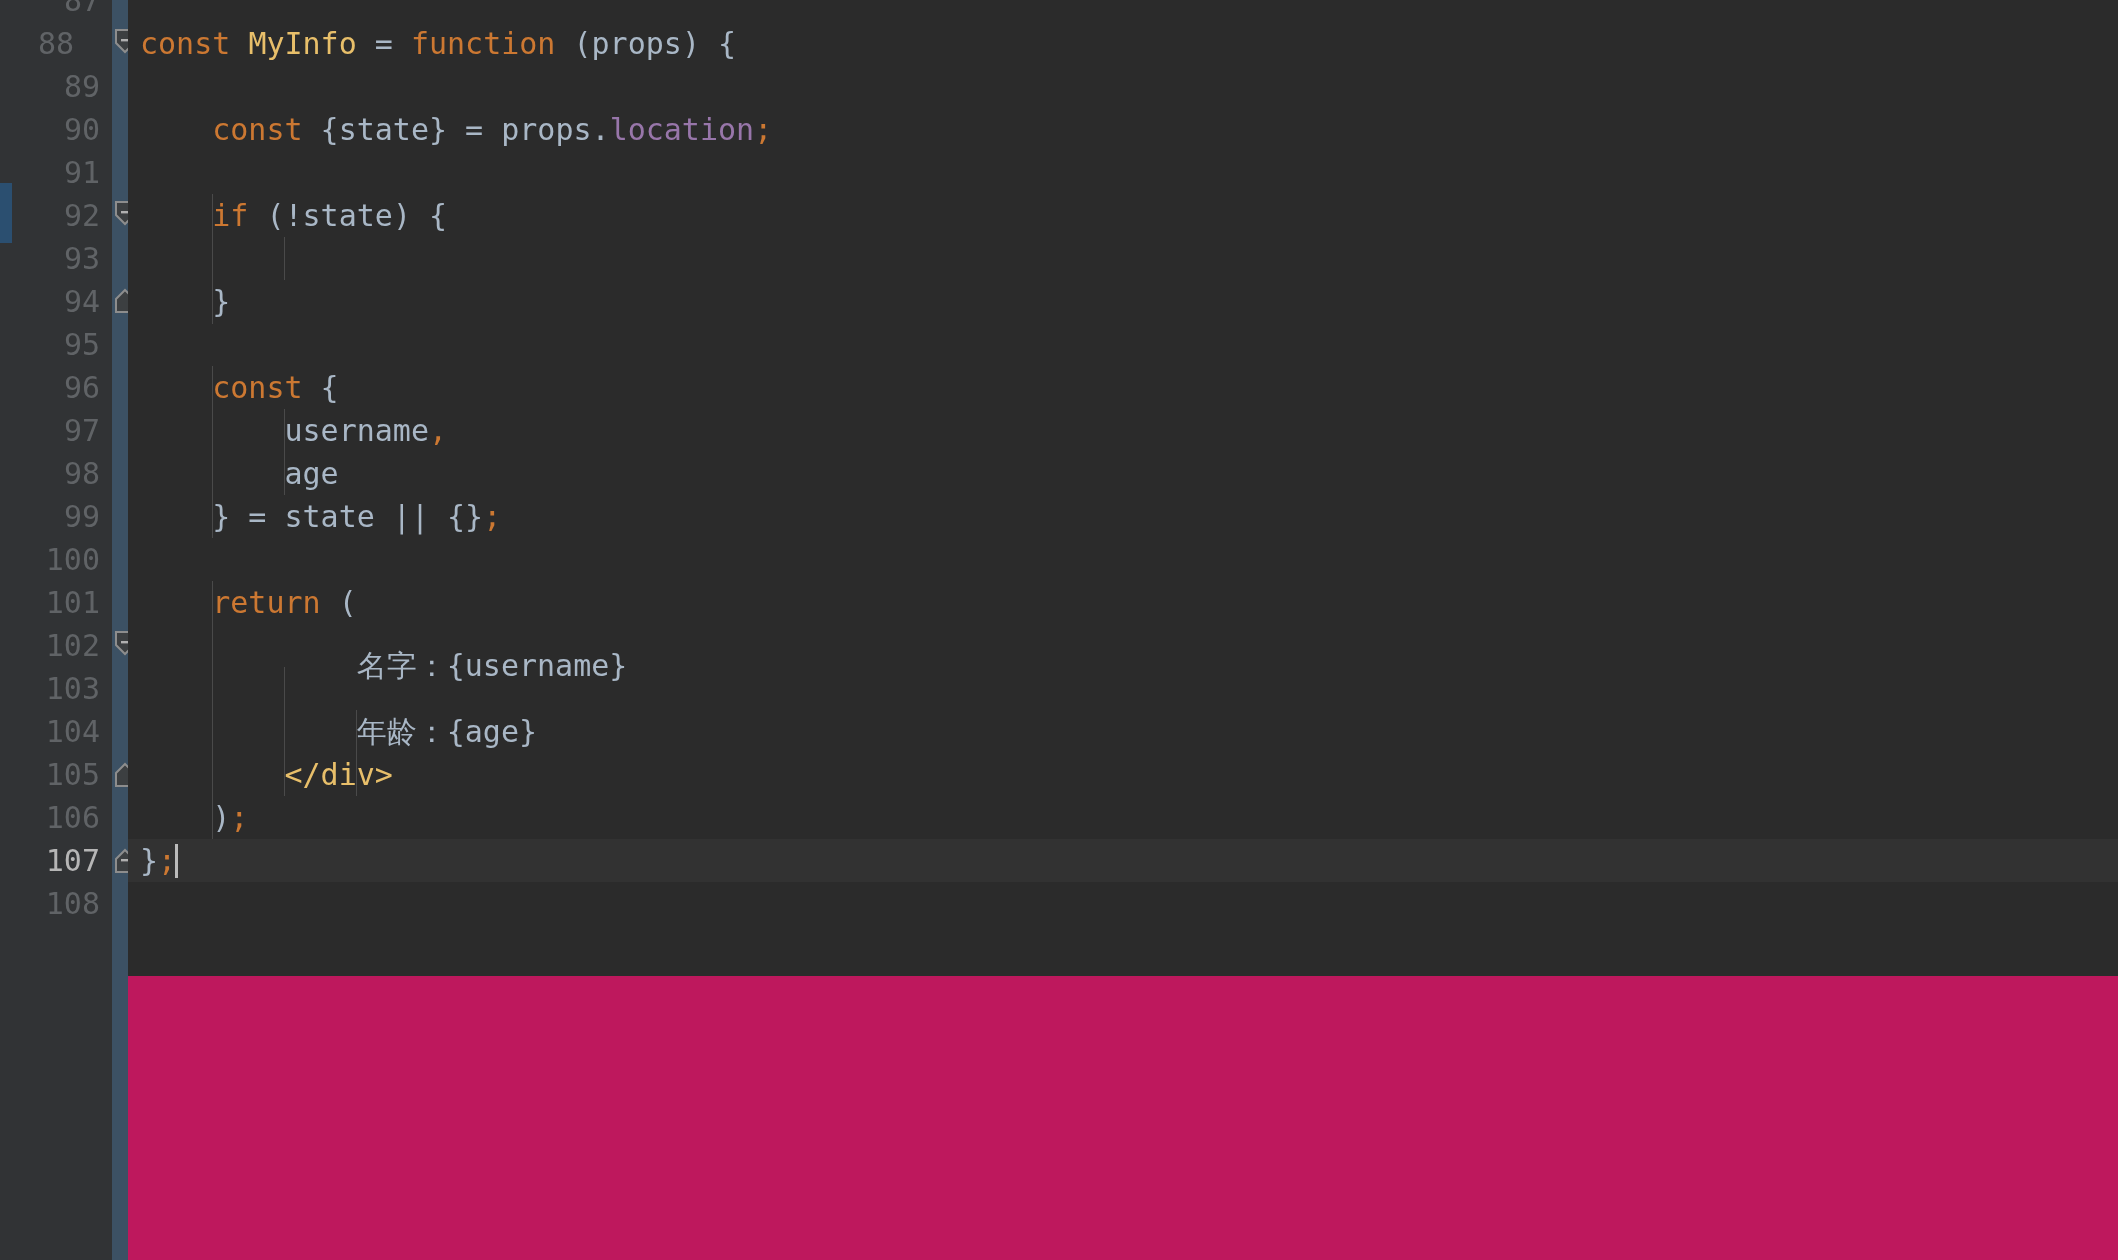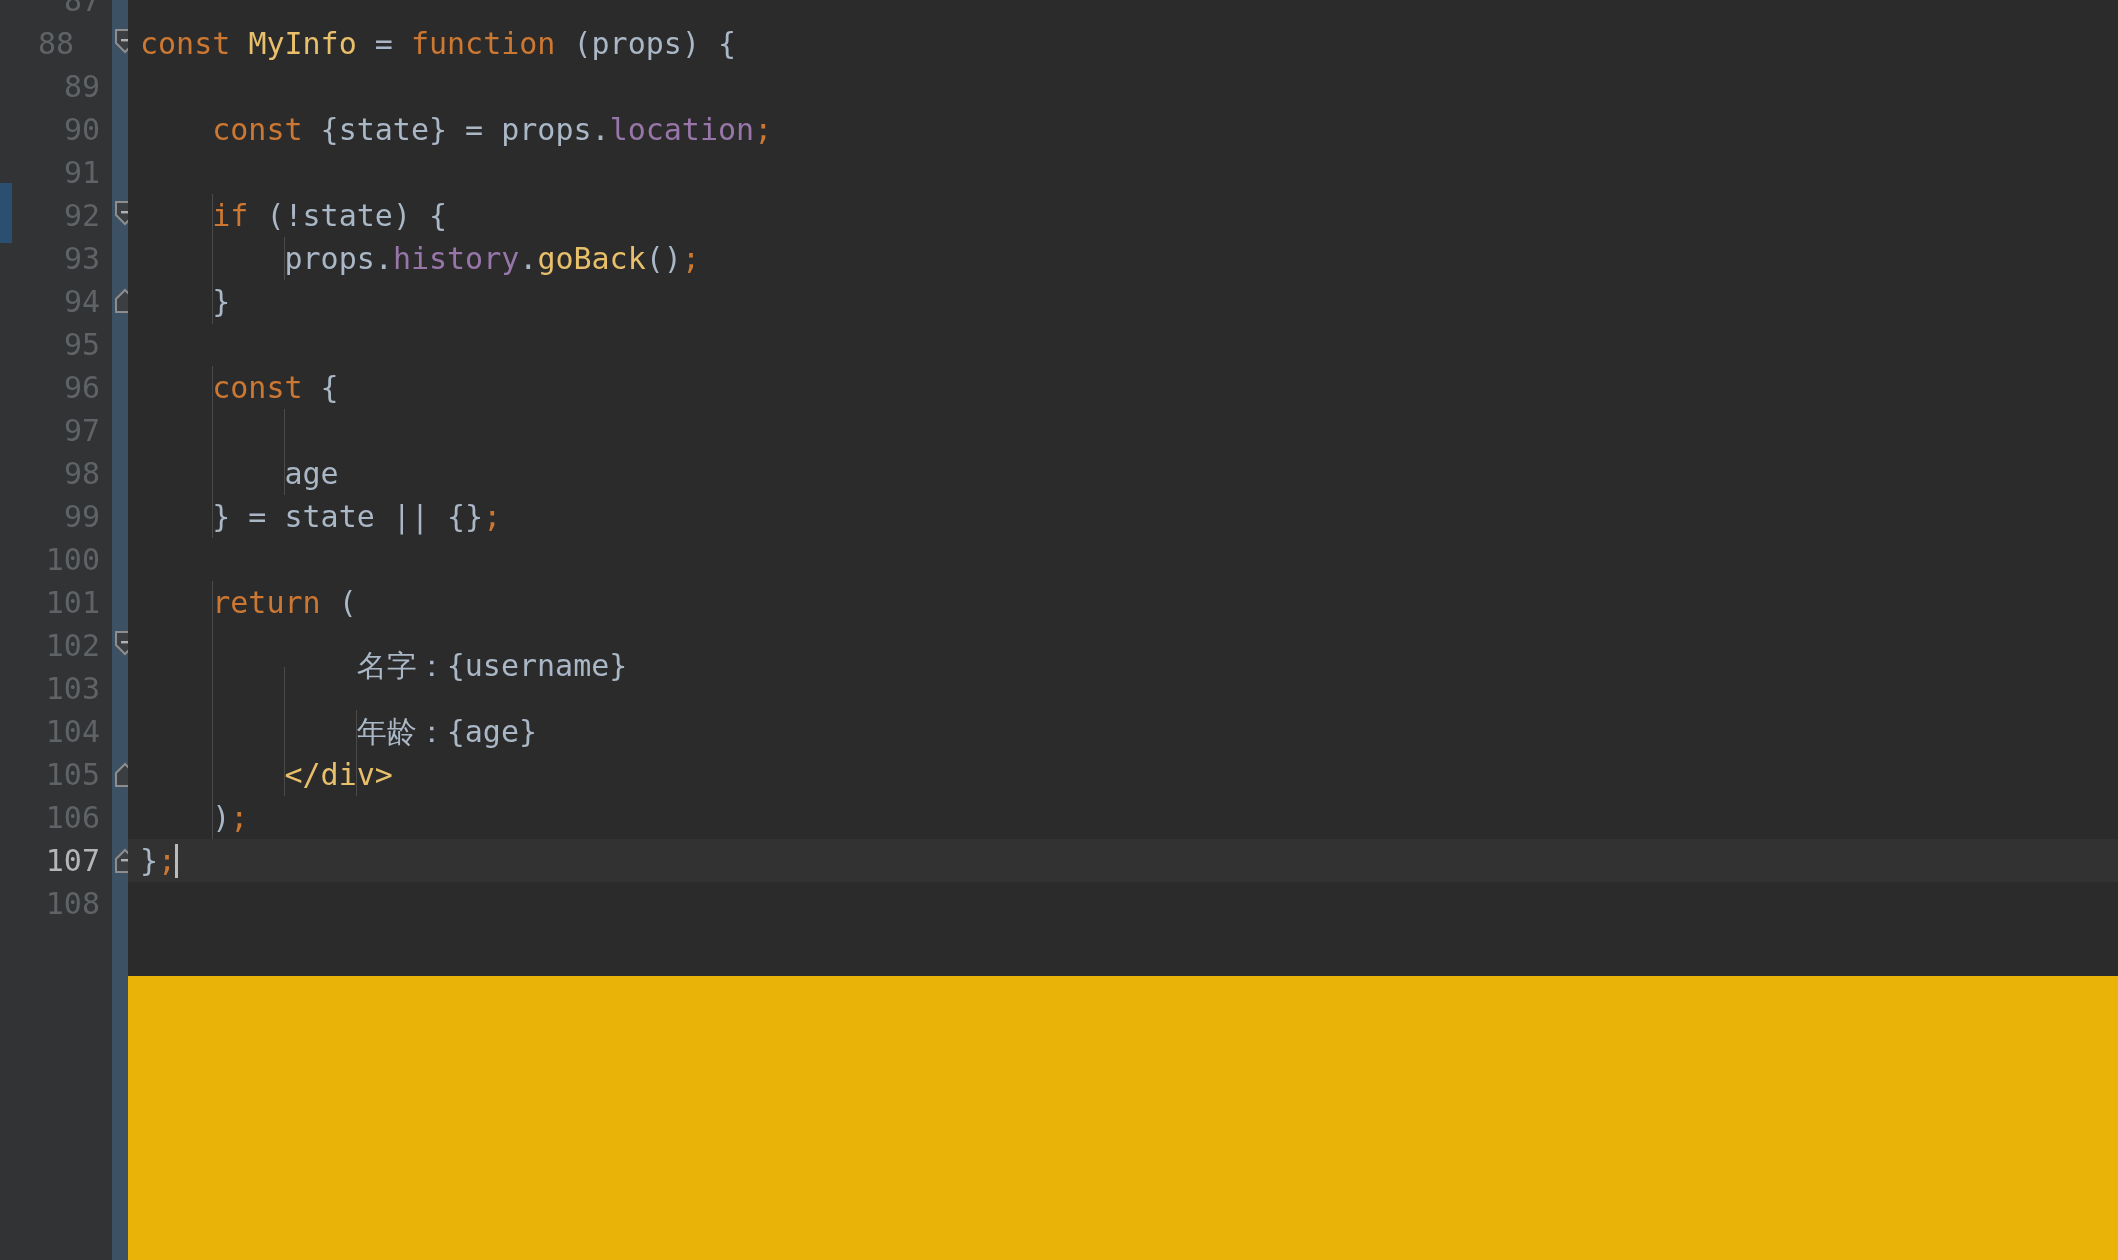--- a/index.html
+++ b/index.html
@@ -11,21 +11,21 @@
     width: 2118px;
     height: 1260px;
     overflow: hidden;
     font-family: "DejaVu Sans Mono", "Liberation Mono", monospace;
   }
 
   #editor {
     position: relative;
     width: 2118px;
     height: 1260px;
-    background: #eab308;
+    background: #be185d;
     overflow: hidden;
   }
 
   
   .vcs-strip {
     position: absolute;
     left: 0;
     top: 0;
     width: 12px;
     height: 1260px;
@@ -224,28 +224,28 @@
     <div class="code-line" style="top:22px;"><span class="t-kw">const</span><span class="t-def"> </span><span class="t-fn">MyInfo</span><span class="t-def"> = </span><span class="t-kw">function</span><span class="t-def"> (</span><span class="t-def">props</span><span class="t-def">) {</span></div>
 
     <div class="code-line" style="top:65px;"></div>
 
     <div class="code-line" style="top:108px;"><span class="t-def">    </span><span class="t-kw">const</span><span class="t-def"> {</span><span class="t-def">state</span><span class="t-def">} = </span><span class="t-def">props</span><span class="t-def">.</span><span class="t-prop">location</span><span class="t-semi">;</span></div>
 
     <div class="code-line" style="top:151px;"></div>
 
     <div class="code-line" style="top:194px;"><span class="t-def">    </span><span class="t-kw">if</span><span class="t-def"> (!</span><span class="t-def">state</span><span class="t-def">) {</span></div>
 
-    <div class="code-line" style="top:237px;"><span class="t-def">        </span><span class="t-def">props</span><span class="t-def">.</span><span class="t-prop">history</span><span class="t-def">.</span><span class="t-fn">goBack</span><span class="t-def">()</span><span class="t-semi">;</span></div>
 
     <div class="code-line" style="top:280px;"><span class="t-def">    }</span></div>
 
     <div class="code-line" style="top:323px;"></div>
 
     <div class="code-line" style="top:366px;"><span class="t-def">    </span><span class="t-kw">const</span><span class="t-def"> {</span></div>
 
+    <div class="code-line" style="top:409px;"><span class="t-def">        </span><span class="t-def">username</span><span class="t-semi">,</span></div>
 
     <div class="code-line" style="top:452px;"><span class="t-def">        </span><span class="t-def">age</span></div>
 
     <div class="code-line" style="top:495px;"><span class="t-def">    } = </span><span class="t-def">state</span><span class="t-def"> || {}</span><span class="t-semi">;</span></div>
 
     <div class="code-line" style="top:538px;"></div>
 
     <div class="code-line" style="top:581px;"><span class="t-def">    </span><span class="t-kw">return</span><span class="t-def"> (</span></div>
 
 

